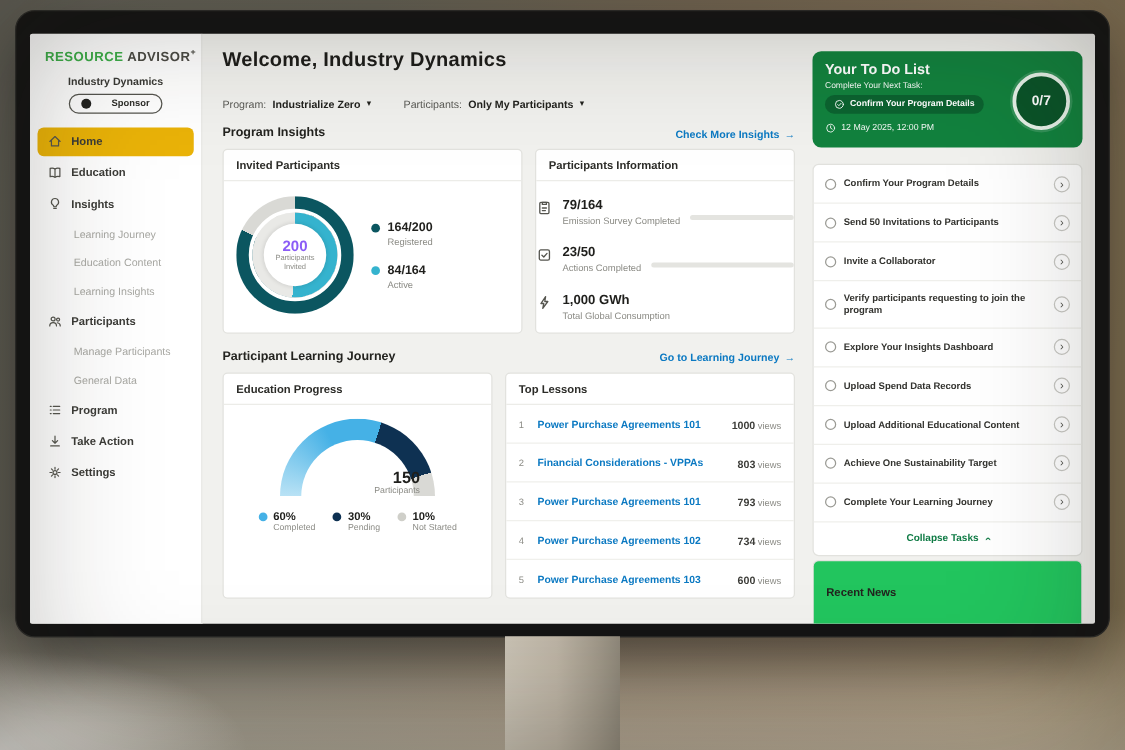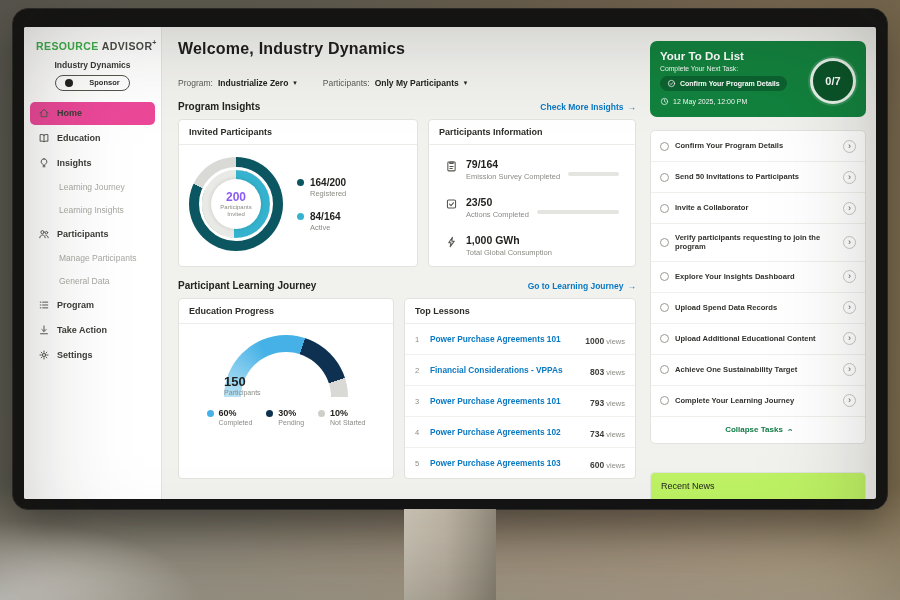--- a/index.html
+++ b/index.html
@@ -29,21 +29,21 @@
   .logo-res{color:#3dae49}
   .logo-adv{color:#4b4b45;margin-left:3px}
   .logo-plus{color:#4b4b45;font-size:7px}
   .org{text-align:center;font-size:8.5px;font-weight:700;color:#3a3a36;margin-top:2px}
   .sponsor{display:flex;align-items:center;gap:16px;margin:5px auto 10px;border:1px solid #55554f;
     border-radius:10px;background:#fff;padding:2.5px 9px;font-size:7.5px;font-weight:700;color:#2f2f2b;cursor:pointer}
   .sponsor-ico{width:8px;height:8px;border-radius:50%;background:#22221f;flex:none}
   .nav{display:flex;flex-direction:column}
   .nav-item{display:flex;align-items:center;gap:7px;height:23px;padding:0 8px;margin:1px 6px;
     border-radius:5px;font-size:9px;font-weight:700;color:#3c3c38;cursor:pointer}
-  .nav-item.active{background:#ec4899}
+  .nav-item.active{background:#eab308}
   .nav-item.sub{padding-left:29px;font-weight:400;color:#a8a8a3;font-size:8.5px;height:21px}
   .nav-ico{width:12px;height:12px;color:#56564f;display:flex;flex:none}
   svg.i{fill:none;stroke:currentColor;stroke-width:1.3;stroke-linecap:round;stroke-linejoin:round;width:100%;height:100%}
 
   
   .main{flex:1;min-width:0;padding:13px 12px 0 16px}
   .welcome{margin:0;font-size:16px;font-weight:700;color:#1d1d1a;letter-spacing:.2px}
   .filters{display:flex;gap:26px;margin-top:20px;align-items:center}
   .filter{display:flex;align-items:center;gap:5px;font-size:8.5px;color:#5a5a55;cursor:pointer}
   .f-value{font-weight:700;color:#23231f}
@@ -65,36 +65,36 @@
   .donut-cap{font-size:6px;color:#8b8b85;line-height:1.25;width:36px}
   .legend-col{display:flex;flex-direction:column;gap:13px}
   .legend-item{display:flex;gap:6px;align-items:flex-start}
   .dot{width:7px;height:7px;border-radius:50%;margin-top:2px;flex:none}
   .dot-teal{background:#0b5660}.dot-cyan{background:#35b3ce}
   .dot-blue{background:#45b1e6}.dot-navy{background:#0e3152}.dot-gray{background:#cfcfc9}
   .lg-val{font-size:10px;font-weight:700;color:#1f1f1c}
   .lg-lab{font-size:7.5px;color:#8b8b85;margin-top:1px}
 
   .card-info{flex:1;min-width:0}
-  .info-rows{padding:5px 16px 2px}
+  .info-rows{padding:5px 0 2px}
   .info-row{display:flex;gap:8px;padding:7.5px 0}
   .info-ico{width:13px;height:14px;color:#55554f;margin-top:1px;flex:none}
   .info-main{flex:1;min-width:0}
   .info-val{font-size:10.5px;font-weight:700;color:#1f1f1c}
   .info-bottom{display:flex;gap:8px;margin-top:2px}
   .info-lab{font-size:7.5px;color:#8b8b85;white-space:nowrap}
   .bar{flex:1;height:4px;border-radius:2px;background:#e4e4e0;overflow:hidden}
   .bar-fill{height:100%;border-radius:2px;background:#2f9fc0}
 
   .card-edu{width:216px;min-width:216px}
   .edu-body{padding:11px 10px 9px;display:flex;flex-direction:column;align-items:center}
   .gauge{width:124px;height:62px;position:relative;overflow:hidden}
   .gauge-arc{position:absolute;left:0;top:0;width:124px;height:124px;border-radius:50%}
   .gauge-hole{position:absolute;left:17px;top:17px;width:90px;height:90px;border-radius:50%;background:#fff}
-  .gauge-center{position:absolute;left:0;right:12px;bottom:1px;text-align:left}
+  .gauge-center{position:absolute;left:0;right:12px;bottom:1px;text-align:right}
   .gauge-num{font-size:13px;font-weight:700;color:#1f1f1c}
   .gauge-cap{font-size:7px;color:#8b8b85}
   .edu-legend{display:flex;gap:14px;margin-top:11px}
   .edu-item{display:flex;gap:5px;align-items:flex-start}
   .edu-val{font-size:9px;font-weight:700;color:#1f1f1c}
   .edu-lab{font-size:7px;color:#8b8b85;margin-top:1px}
 
   .card-lessons{flex:1;min-width:0}
   .lesson-row{display:flex;align-items:center;gap:7px;padding:6px 10px;border-bottom:1px solid #f0f0ec}
   .lesson-row:last-child{border-bottom:none}
@@ -119,22 +119,22 @@
     font-size:11px;font-weight:700;box-shadow:0 0 0 2px rgba(255,255,255,.14)}
   .task-list{background:#fff;border:1px solid #e2e2de;border-radius:5px;margin-top:13px}
   .task-row{display:flex;align-items:center;gap:6px;padding:8.5px 9px;border-bottom:1px solid #efefeb;cursor:pointer}
   .task-check{width:9px;height:9px;border-radius:50%;border:1px solid #9a9a94;flex:none}
   .task-label{flex:1;font-size:7.6px;color:#33332f;line-height:1.3;font-weight:600}
   .task-go{width:13px;height:13px;border-radius:50%;border:1px solid #c7c7c2;color:#55554f;font-size:9px;
     line-height:11px;text-align:center;flex:none;cursor:pointer}
   .collapse-row{display:flex;align-items:center;justify-content:center;gap:5px;padding:8px 0;
     font-size:8px;font-weight:700;color:#0f7b45;cursor:pointer}
   .chev-up{display:inline-block;transform:rotate(-90deg);font-size:9px;font-weight:700}
-  .news-bar{margin-top:auto;background:#bef264;border:1px solid #e2e2de;border-bottom:none;
-    border-radius:5px 5px 0 0;padding:8px 10px;font-size:9px;font-weight:400;color:#23231f}
+  .news-bar{margin-top:auto;background:#22c55e;border:1px solid #e2e2de;border-bottom:none;
+    border-radius:5px 5px 0 0;padding:20px 10px;font-size:9px;font-weight:700;color:#23231f}
 </style>
 </head>
 <body>
 
 <div class="floor"></div>
 <div class="corner-light"></div>
 
 <div class="monitor">
   <div class="screen">
 
@@ -169,20 +169,23 @@
           <span class="nav-ico">
               <svg class="i" viewBox="0 0 16 16">
                 <path d="M8 2.4a3.8 3.8 0 0 1 1.9 7.1c-.4.3-.6.6-.6 1v.7H6.7v-.7c0-.4-.2-.7-.6-1A3.8 3.8 0 0 1 8 2.4Z"></path>
                 <path d="M6.7 13h2.6"></path>
               </svg>
             </span>
           <span>Insights</span>
         </div>
         <div class="nav-item sub">
           <span>Learning Journey</span>
+        </div>
+        <div class="nav-item sub">
+          <span>Education Content</span>
         </div>
         <div class="nav-item sub">
           <span>Learning Insights</span>
         </div>
         <div class="nav-item">
           <span class="nav-ico">
               <svg class="i" viewBox="0 0 16 16">
                 <circle cx="6" cy="5.6" r="2.1"></circle>
                 <path d="M2.4 13c0-2.1 1.6-3.6 3.6-3.6S9.6 10.9 9.6 13"></path>
                 <circle cx="11.3" cy="6.2" r="1.6"></circle>

